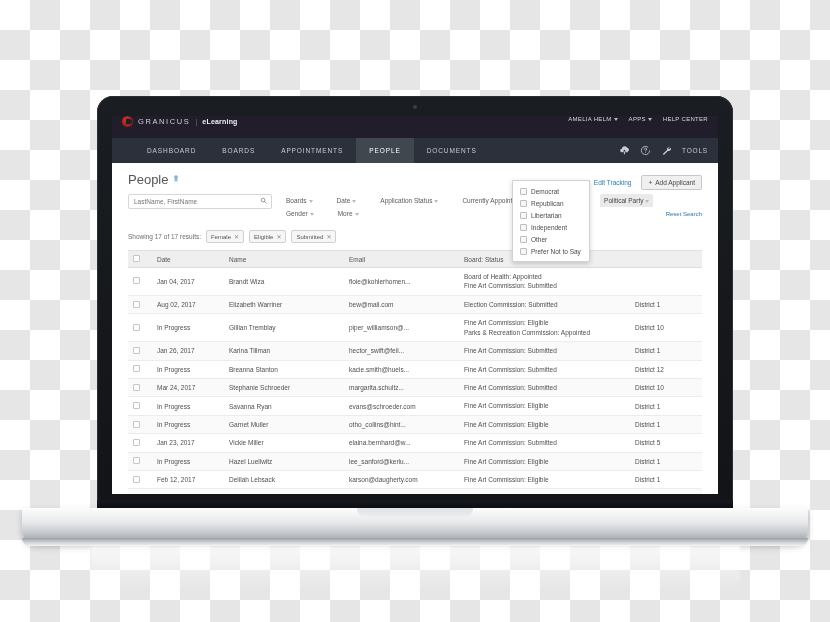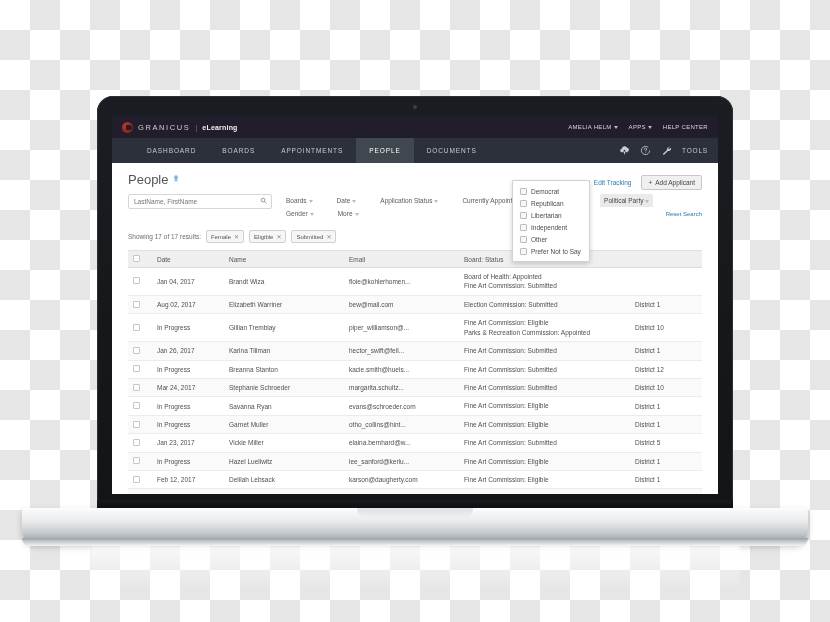--- a/index.html
+++ b/index.html
@@ -50,21 +50,21 @@
   }
   .reflection{
     position:absolute;left:90px;top:546px;width:650px;height:46px;
     background:linear-gradient(180deg,rgba(255,255,255,.78) 0%,rgba(255,255,255,.30) 55%,rgba(255,255,255,0) 100%);
     filter:blur(1px);
   }
 
   
   .app{position:absolute;inset:0;background:#fff;font-size:7px;color:#333;}
 
-  .topbar{height:22px;background:#211d2b;display:flex;align-items:center;padding:0 10px;justify-content:space-between;}
+  .topbar{height:22px;background:#211d2b;display:flex;align-items:flex-start;padding:0 10px;justify-content:space-between;}
   .brand{display:flex;align-items:center;gap:5px;}
   .brand-mark{width:11px;height:11px;border-radius:50%;
     background:radial-gradient(circle at 35% 35%,#c0392b 0%,#8e1f18 75%);
     display:inline-block;position:relative;}
   .brand-mark:after{content:"";position:absolute;left:4px;top:3px;width:6px;height:5px;background:#211d2b;border-radius:0 3px 3px 0;}
   .brand-name{color:#cfd0d6;font-size:7.5px;letter-spacing:1.6px;}
   .brand-sep{color:#6a6775;font-size:7.5px;}
   .brand-sub{color:#f0f0f3;font-size:7px;font-weight:bold;letter-spacing:.2px;}
   .topright{display:flex;align-items:center;gap:11px;}
   .topright span{color:#d5d6db;font-size:6px;letter-spacing:.3px;}

